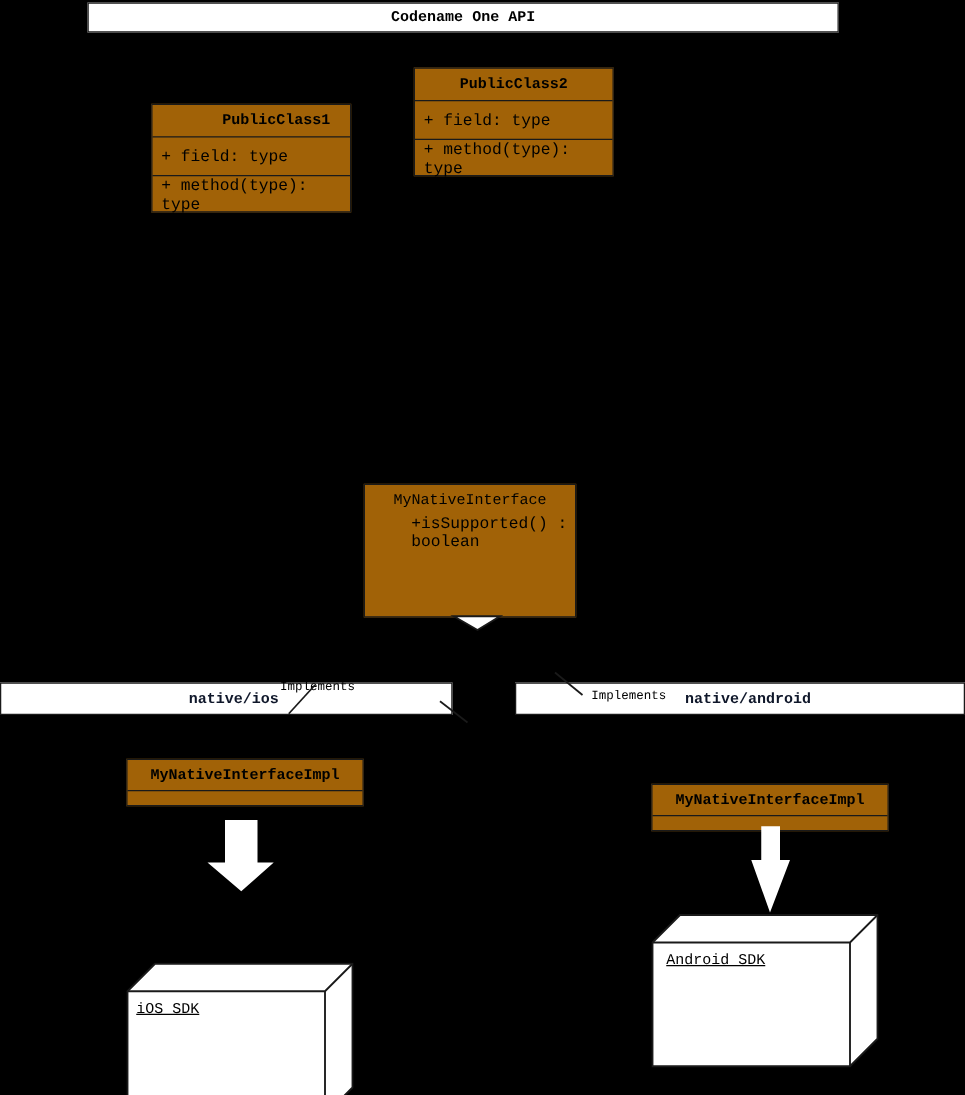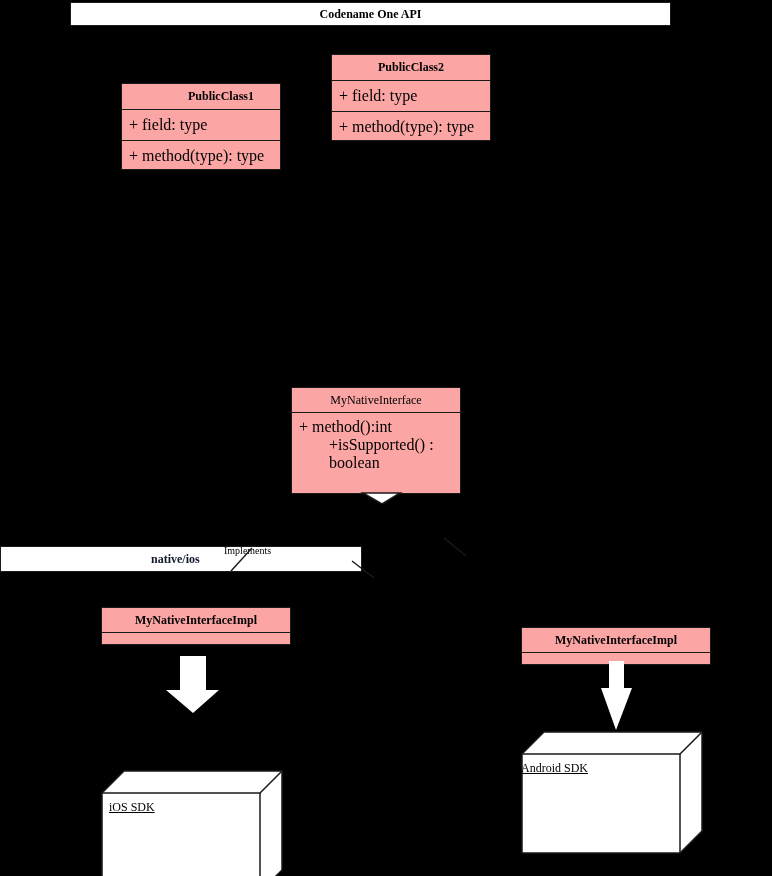--- a/index.html
+++ b/index.html
@@ -5,44 +5,44 @@
   html, body {
     margin: 0;
     padding: 0;
     background: #000000;
   }
   #canvas {
     position: relative;
     width: 772px;
     height: 876px;
     background: #000000;
-    font-family: Liberation Serif, serif;
+    font-family: Liberation Mono, monospace;
     overflow: hidden;
   }
 
   
   .uml-box {
     position: absolute;
-    background: #fca5a5;
+    background: #a16207;
     border: 1px solid #1a1a1a;
     box-sizing: border-box;
   }
   .uml-title {
     font-size: 12px;
     font-weight: bold;
     color: #000000;
     text-align: center;
     line-height: 1.2;
     box-sizing: border-box;
   }
   .uml-title.plain { font-weight: normal; }
 
   .compartment {
     border-top: 1px solid #1a1a1a;
-    font-size: 16px;
+    font-size: 13px;
     color: #000000;
     padding-left: 7px;
     display: flex;
     align-items: center;
     box-sizing: border-box;
   }
 
   
   .banner {
     position: absolute;
@@ -112,28 +112,30 @@
   </div>
 
   <div class="uml-box" style="left:331px; top:54px; width:160px; height:87px;">
     <div class="uml-title" style="height:25px; line-height:25px;">PublicClass2</div>
     <div class="compartment" style="height:31px;">+ field: type</div>
     <div class="compartment" style="height:31px;">+ method(type): type</div>
   </div>
 
   <div class="uml-box" style="left:291px; top:387px; width:170px; height:107px;">
     <div class="uml-title plain" style="height:24px; line-height:24px;">MyNativeInterface</div>
-    <div class="compartment" style="height:28px;">+ method():int</div>
     <div class="compartment" style="height:27px; border-top:none;padding-left:37px;">+isSupported() : boolean</div>
   </div>
 
   <div class="banner" style="left:0px; top:546px; width:362px; height:26px; justify-content:flex-start;">
     <span class="banner-left-text" style="left:150px;">native/ios</span>
   </div>
 
+  <div class="banner" style="left:412px; top:546px; width:360px; height:26px; justify-content:flex-start;">
+    <span class="banner-left-text" style="left:135px;">native/android</span>
+  </div>
 
   <div class="impl-label" style="left:224px; top:545px;">Implements</div>
 
   <div class="impl-label" style="left:473px; top:552px;">Implements</div>
 
   <div class="uml-box" style="left:101px; top:607px; width:190px; height:38px;">
     <div class="uml-title" style="height:24px; line-height:24px;">MyNativeInterfaceImpl</div>
     <div class="compartment" style="height:12px;"></div>
   </div>
 
@@ -150,21 +152,21 @@
     </svg>
     <span class="node3d-label" style="left:8px; top:30px;">iOS SDK</span>
   </div>
 
   <div class="node3d" style="left:521px; top:731px; width:182px; height:124px;">
     <svg width="182" height="124" viewBox="0 0 182 124">
       <polygon points="1,23 23,1 181,1 181,100 159,122 1,122" fill="#ffffff" stroke="#1a1a1a" stroke-width="1.5"></polygon>
       <polyline points="1,23 159,23 181,1" fill="none" stroke="#1a1a1a" stroke-width="1.5"></polyline>
       <line x1="159" y1="23" x2="159" y2="122" stroke="#1a1a1a" stroke-width="1.5"></line>
     </svg>
-    <span class="node3d-label" style="left:0; top:30px;">Android SDK</span>
+    <span class="node3d-label" style="left:12px; top:30px;">Android SDK</span>
   </div>
 
   <svg id="connectors">
 
     <polygon points="363,493 400,493 382,504" fill="#ffffff" stroke="#1a1a1a" stroke-width="1.5"></polygon>
 
     <line x1="231" y1="571" x2="252" y2="548" stroke="#1a1a1a" stroke-width="1.4"></line>
 
     <line x1="444" y1="538" x2="466" y2="556" stroke="#1a1a1a" stroke-width="1.4"></line>
 

